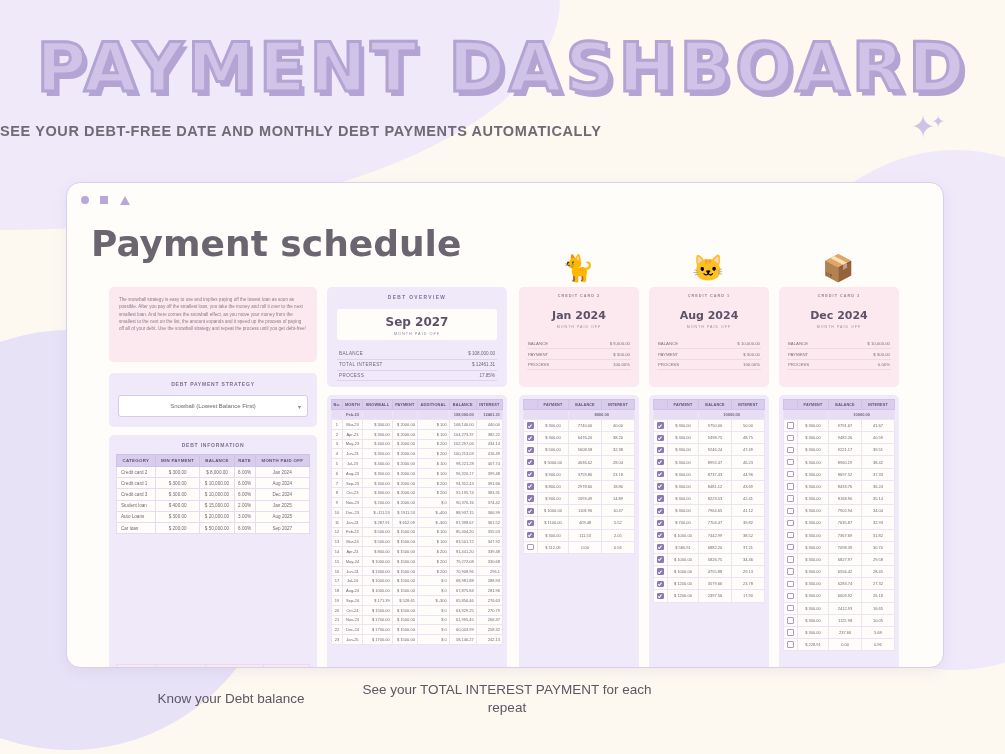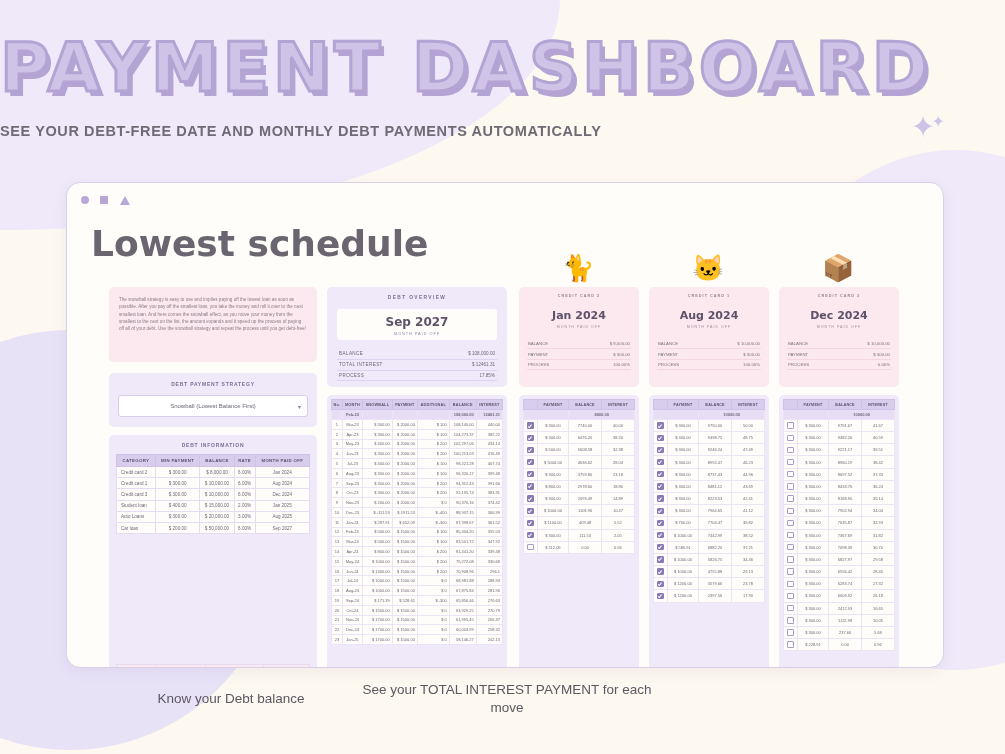--- a/index.html
+++ b/index.html
@@ -18,21 +18,21 @@
     background:#e8e2f7;border-radius:50%;
   }
   .bg-blob-right{
     position:absolute;right:-160px;top:150px;width:420px;height:520px;
     background:#efe9fa;border-radius:50%;
   }
   .wrap{position:absolute;inset:0;}
 
   
   .title{
-    position:absolute;left:0;right:0;top:28px;
+    position:absolute;left:0;right:0;top:28px;text-align:center;
     font-family:"DejaVu Sans", sans-serif;
     font-weight:bold;font-size:68px;letter-spacing:4px;
     color:#cfc4e8;
     -webkit-text-stroke:3px #b3a4d4;
     text-shadow:4px 5px 0 #b3a4d4;
   }
   .subtitle{
     position:absolute;left:0;right:0;top:123px;text-align:left;
     font-weight:bold;font-size:14.5px;letter-spacing:.6px;color:#6f6a74;
   }
@@ -191,21 +191,21 @@
   <div class="subtitle">SEE YOUR DEBT-FREE DATE AND MONTHLY DEBT PAYMENTS AUTOMATICALLY</div>
   <div class="sparkle">✦<small>✦</small></div>
 
   <div class="window">
     <div class="win-bar">
       <span class="dot c1"></span>
       <span class="dot c2"></span>
       <span class="dot c3"></span>
     </div>
     <div class="win-body">
-      <div class="page-title">Lowest schedule</div>
+      <div class="page-title">Payment schedule</div>
 
       <div class="panels">
 
         <div class="p note">The snowball strategy is easy to use and implies paying off the lowest loan as soon as possible. After you pay off the smallest loan, you take the money and roll it over to the next smallest loan. And here comes the snowball effect, as you move your money from the smallest to the next on the list, the amount expands and it speed up the process of paying off all of your debt. Use the snowball strategy and repeat the process until you get debt-free!</div>
 
         <div class="p strategy">
           <div class="hd">DEBT PAYMENT STRATEGY</div>
           <div class="sel">
             <span>Snowball (Lowest Balance First)</span>
             <span class="car">▾</span>
@@ -927,14 +927,14 @@
 
       </div>
     </div>
   </div>
 
   <div class="lead1"></div>
   <div class="lead2"></div>
   <div class="lead3"></div>
 
   <div class="callout c-left">Know your Debt balance</div>
-  <div class="callout c-mid">See your TOTAL INTEREST PAYMENT for each move</div>
+  <div class="callout c-mid">See your TOTAL INTEREST PAYMENT for each repeat</div>
 </div>
 
 </body></html>

